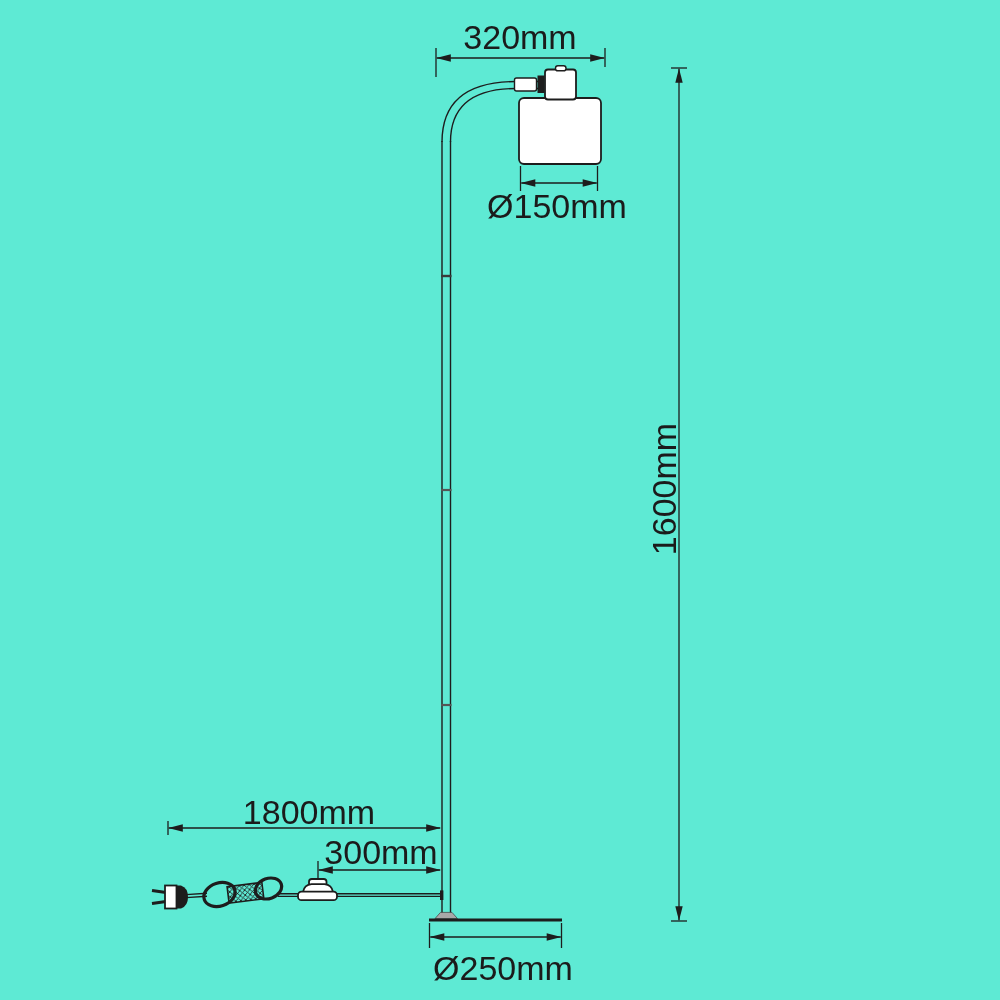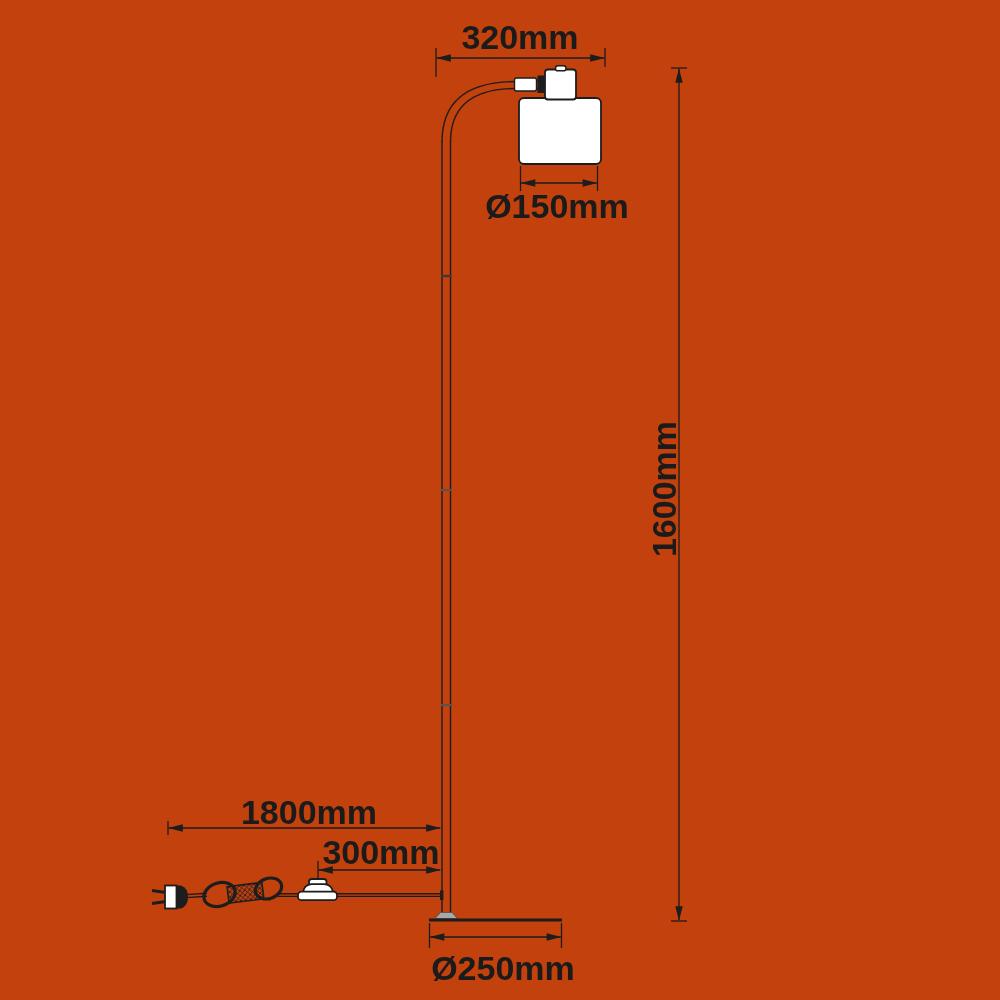--- a/index.html
+++ b/index.html
@@ -7,22 +7,21 @@
     padding: 0;
     background: #ffffff;
     width: 1000px;
     height: 1000px;
     overflow: hidden;
   }
   .stage {
     position: relative;
     width: 1000px;
     height: 1000px;
-    background: #c2410c;
-    font-weight: bold;
+    background: #5eead4;
   }
   svg text {
     font-family: "Liberation Sans", "DejaVu Sans", sans-serif;
     font-size: 34px;
     fill: #1b1b1b;
     letter-spacing: 0px;
   }
   .draw { stroke: #1d1d1d; fill: none; stroke-width: 1.8; }
   .draw-thin { stroke: #1d1d1d; fill: none; stroke-width: 1.4; }
   .dim { stroke: #1d1d1d; fill: none; stroke-width: 1.3; }

